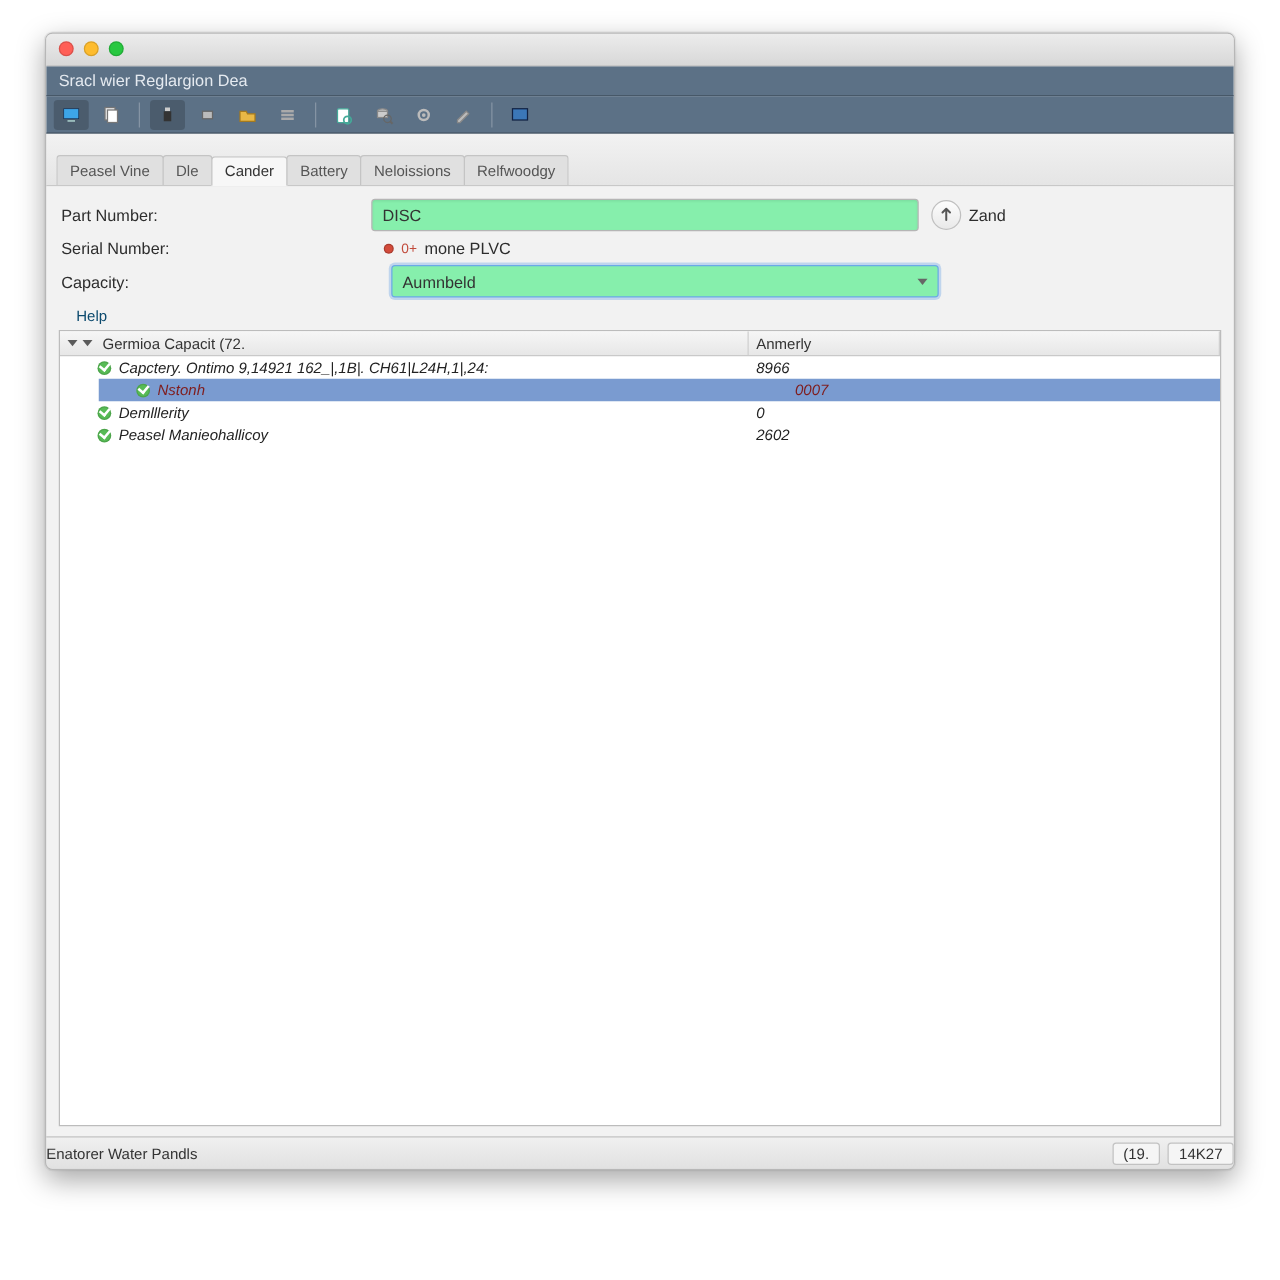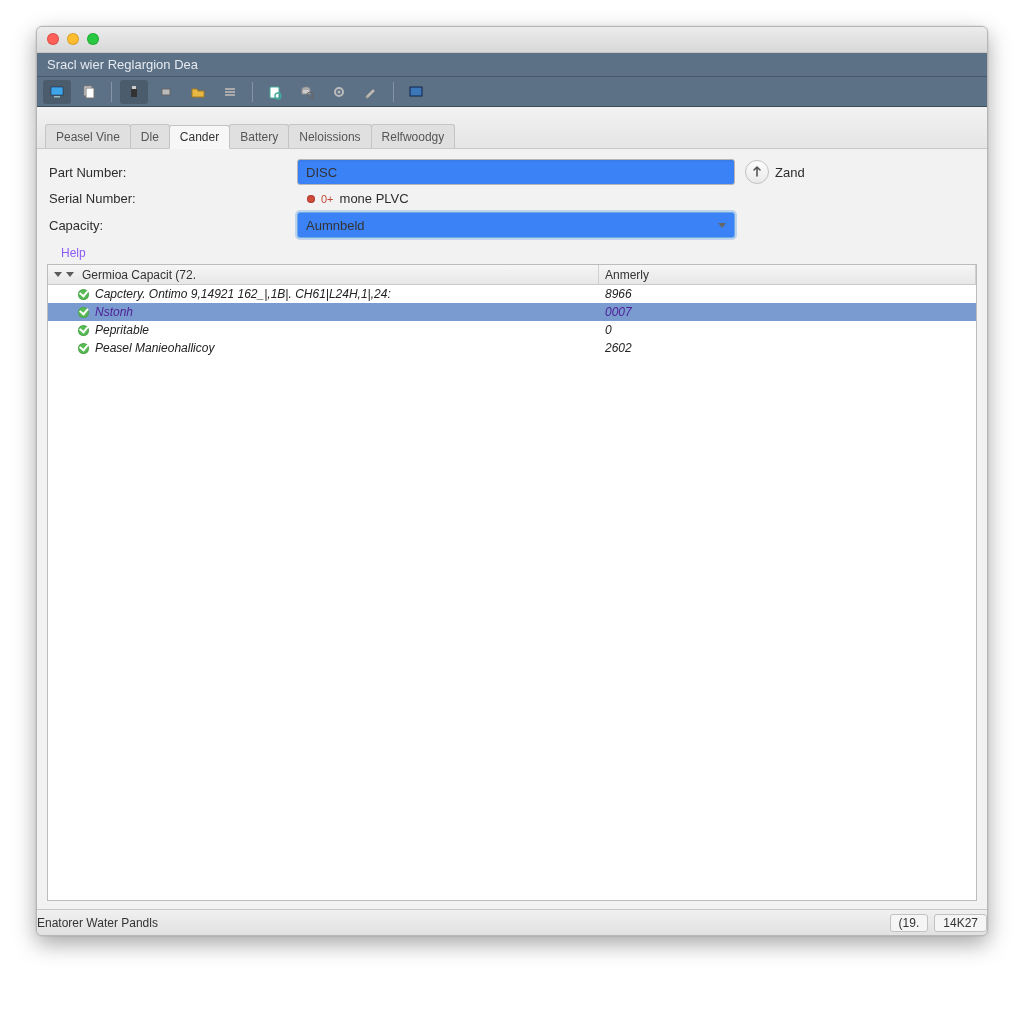--- a/index.html
+++ b/index.html
@@ -111,34 +111,35 @@
   .formrow .label { width: 250px; padding-left: 2px; }
   .formrow .field { flex: 0 0 438px; }
   .formrow .field.wide { flex: 0 0 438px; }
   .formrow .side { padding-left: 10px; display:flex; align-items:center; gap:6px; font-size:13px; color:#2d2d2d; }
 
   input.text, .select {
     width: 100%;
     height: 26px;
     border: 1px solid #b5b5b5;
     border-radius: 3px;
-    background: #3b82f6;
+    background: #86efac;
     font-size: 13px;
     padding: 0 8px;
     color: #333;
     box-shadow: inset 0 1px 2px rgba(0,0,0,0.08);
   }
   .select {
     display:flex; align-items:center; justify-content:space-between;
     cursor: default;
     position: relative;
   }
   .select.focus {
     border-color: #6aa9e6;
     box-shadow: 0 0 0 2px rgba(100,160,230,0.35);
+    margin-left: 16px;
   }
   .caret {
     width: 0; height: 0;
     border-left: 4px solid transparent;
     border-right: 4px solid transparent;
     border-top: 5px solid #666;
   }
 
   .iconbtn {
     width: 24px; height: 24px;
@@ -147,21 +148,21 @@
     background: linear-gradient(#fdfdfd,#e9e9e9);
     display:flex; align-items:center; justify-content:center;
     color:#555;
   }
   .inline-icon { width:14px; height:14px; display:inline-block; }
   .red-dot {
     width:8px; height:8px; border-radius:50%;
     background: #d34b3b; box-shadow: inset 0 0 0 1px rgba(0,0,0,0.2);
   }
 
-  .helpline { font-size:12px; color:#8b5cf6; padding: 2px 0 0 14px; }
+  .helpline { font-size:12px; color:#0c4a6e; padding: 2px 0 0 14px; }
 
   
   .tablewrap {
     margin-top: 4px;
     flex: 1;
     border: 1px solid #bcbcbc;
     background: #fff;
     display:flex;
     flex-direction:column;
     overflow:hidden;
@@ -175,21 +176,21 @@
     color:#333;
   }
   .thead .cell { padding: 2px 6px; border-right: 1px solid #d0d0d0; display:flex; align-items:center; gap:4px;}
   .col-name { flex: 0 0 551px; }
   .col-val  { flex: 1; }
 
   .tbody { flex:1; overflow:auto; }
   .trow { display:flex; font-size: 12px; color:#222; height:18px; align-items:center; }
   .trow .cell { padding: 0 6px; display:flex; align-items:center; gap:6px;font-style:italic;}
   .trow .col-name { padding-left: 30px; }
-  .trow.selected { background:#7a9bd0; color:#4c1d95; }
+  .trow.selected { background:#7a9bd0; color:#7f1d1d;margin-left:31px; }
   .check {
     width:11px; height:11px; border-radius:50%;
     background:#57bb55;
     display:inline-flex; align-items:center; justify-content:center;
     box-shadow: inset 0 0 0 1px rgba(0,0,0,0.12);
   }
   .check::after {
     content:"";
     width:4px; height:6px;
     border-right:2px solid #fff; border-bottom:2px solid #fff;
@@ -403,21 +404,21 @@
               <span class="check"></span>
               <span>Nstonh</span>
             </div>
           <div class="cell col-val">
               <span>0007</span>
             </div>
         </div>
         <div class="trow">
           <div class="cell col-name">
               <span class="check"></span>
-              <span>Pepritable</span>
+              <span>Demlllerity</span>
             </div>
           <div class="cell col-val">
               <span>0</span>
             </div>
         </div>
         <div class="trow">
           <div class="cell col-name">
               <span class="check"></span>
               <span>Peasel Manieohallicoy</span>
             </div>

